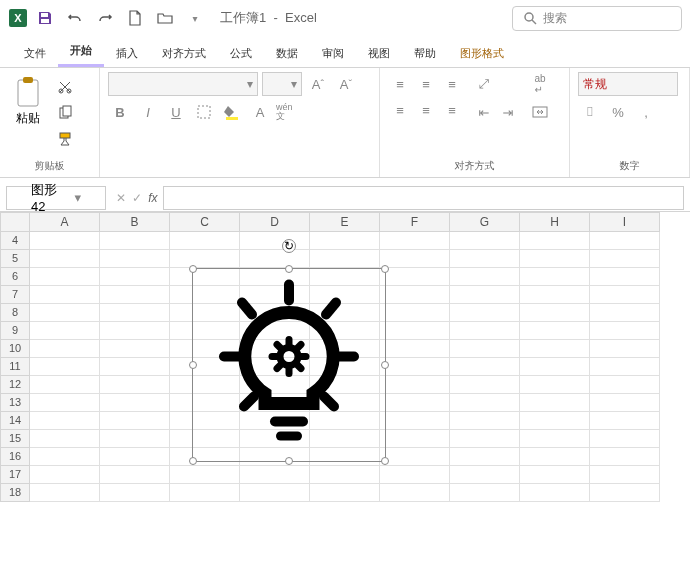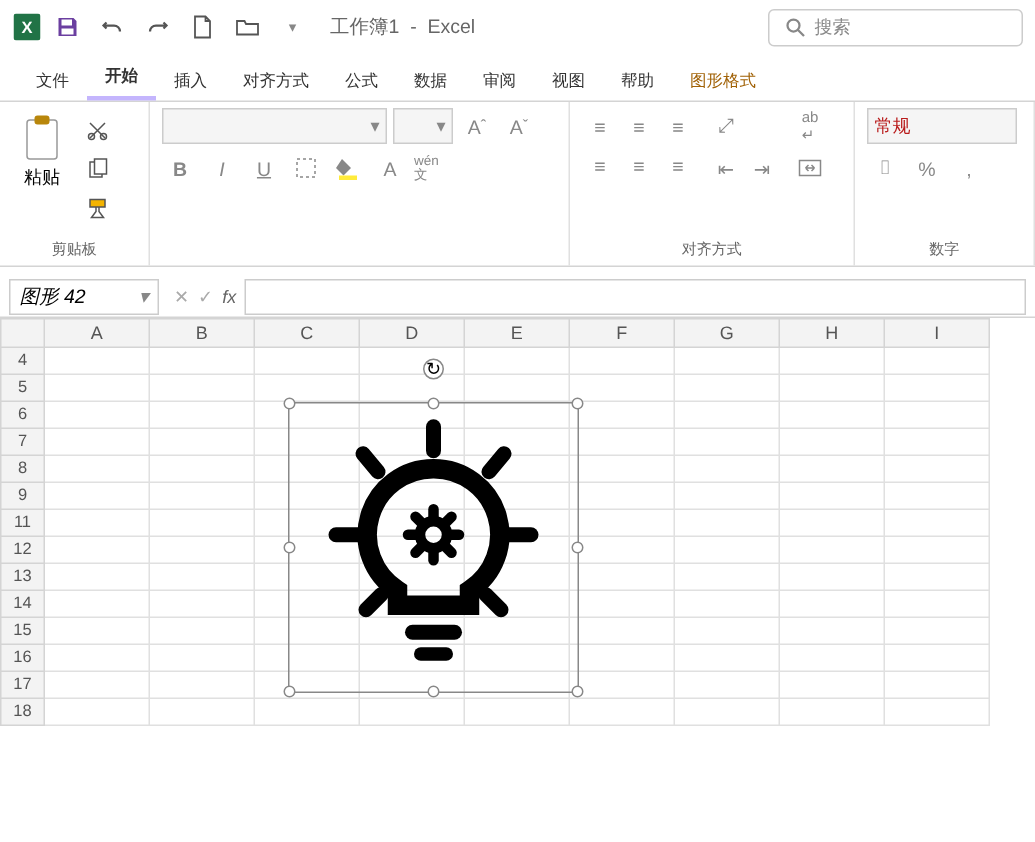--- a/index.html
+++ b/index.html
@@ -22,21 +22,21 @@
 .clipboard-side{display:flex;flex-direction:column;gap:4px;padding-top:4px;}
 .small-btn{width:22px;height:22px;display:flex;align-items:center;justify-content:center;cursor:pointer;color:#555;}
 .font-row{display:flex;gap:4px;align-items:center;margin-bottom:4px;}
 .combo{border:1px solid #ccc;background:#fafafa;height:24px;display:flex;align-items:center;padding:0 4px;font-size:12px;color:#888;}
 .combo.disabled{background:#f5f5f5;}
 .font-name{width:150px;}
 .font-size{width:40px;}
 .icon-btn{width:24px;height:24px;display:flex;align-items:center;justify-content:center;cursor:pointer;color:#888;font-size:13px;}
 .align-grid{display:grid;grid-template-columns:repeat(3,24px);gap:2px;}
 .namebox-row{height:28px;display:flex;align-items:center;border-bottom:1px solid #d4d4d4;margin-top:6px;}
-.namebox{width:100px;border:1px solid #ccc;height:24px;display:flex;align-items:center;padding:0 6px;margin-left:6px;font-size:13px;font-style:italic;}
+.namebox{width:100px;border:1px solid #ccc;height:24px;display:flex;align-items:center;padding:0 24px;margin-left:6px;font-size:13px;}
 .fx-bar{display:flex;align-items:center;gap:6px;margin-left:10px;flex:1;}
 .fx-input{flex:1;border:1px solid #ccc;height:24px;padding:0 6px;margin-right:6px;}
 .grid-area{position:relative;overflow:hidden;}
 .col-headers{display:flex;height:20px;}
 .corner{width:30px;border:1px solid #d4d4d4;background:#f3f3f3;flex-shrink:0;}
 .col-h{width:70px;border:1px solid #d4d4d4;border-left:none;background:#f3f3f3;text-align:center;line-height:18px;color:#555;}
 .rows{display:flex;flex-direction:column;}
 .row{display:flex;height:18px;}
 .row-h{width:30px;border:1px solid #d4d4d4;border-top:none;background:#f3f3f3;text-align:center;line-height:16px;color:#555;font-size:11px;flex-shrink:0;}
 .cell{width:70px;border-right:1px solid #e0e0e0;border-bottom:1px solid #e0e0e0;}
@@ -301,20 +301,32 @@
         <div class="cell"></div>
         <div class="cell"></div>
         <div class="cell"></div>
         <div class="cell"></div>
         <div class="cell"></div>
         <div class="cell"></div>
         <div class="cell"></div>
       </div>
       <div class="row">
         <div class="row-h">9</div>
+        <div class="cell"></div>
+        <div class="cell"></div>
+        <div class="cell"></div>
+        <div class="cell"></div>
+        <div class="cell"></div>
+        <div class="cell"></div>
+        <div class="cell"></div>
+        <div class="cell"></div>
+        <div class="cell"></div>
+      </div>
+      <div class="row">
+        <div class="row-h">10</div>
         <div class="cell"></div>
         <div class="cell"></div>
         <div class="cell"></div>
         <div class="cell"></div>
         <div class="cell"></div>
         <div class="cell"></div>
         <div class="cell"></div>
         <div class="cell"></div>
         <div class="cell"></div>
       </div>

